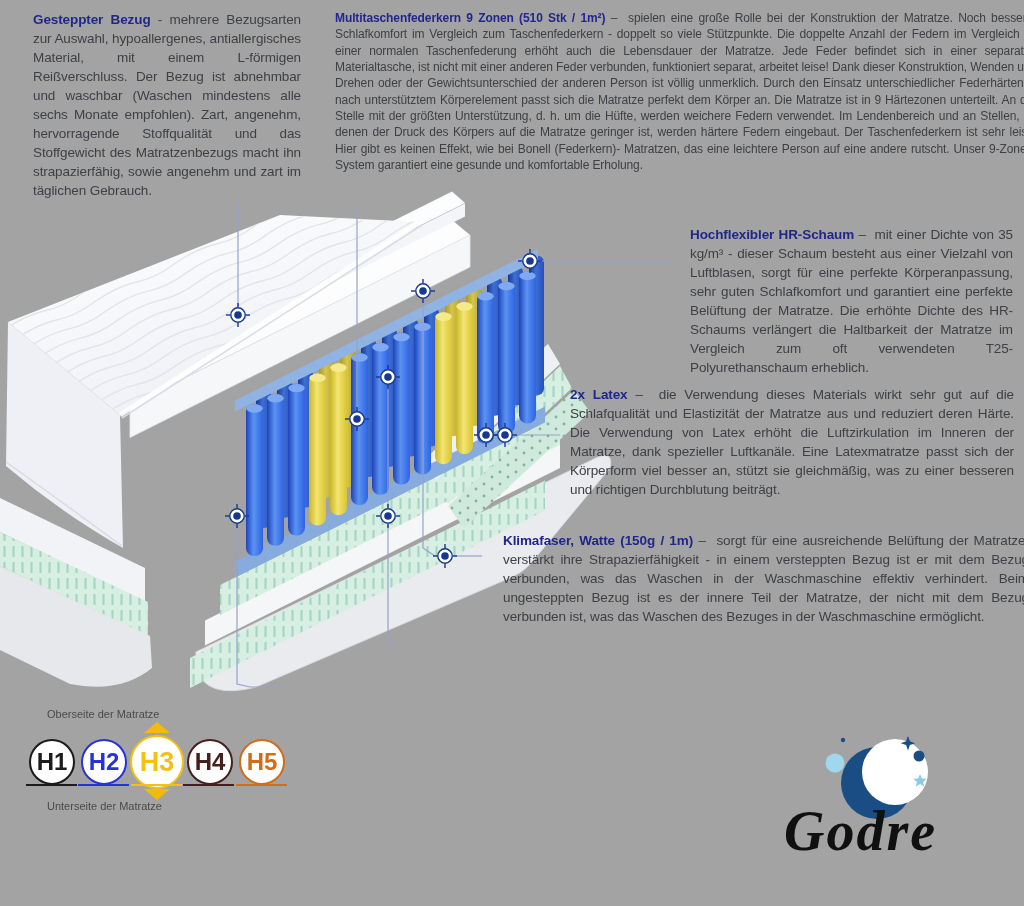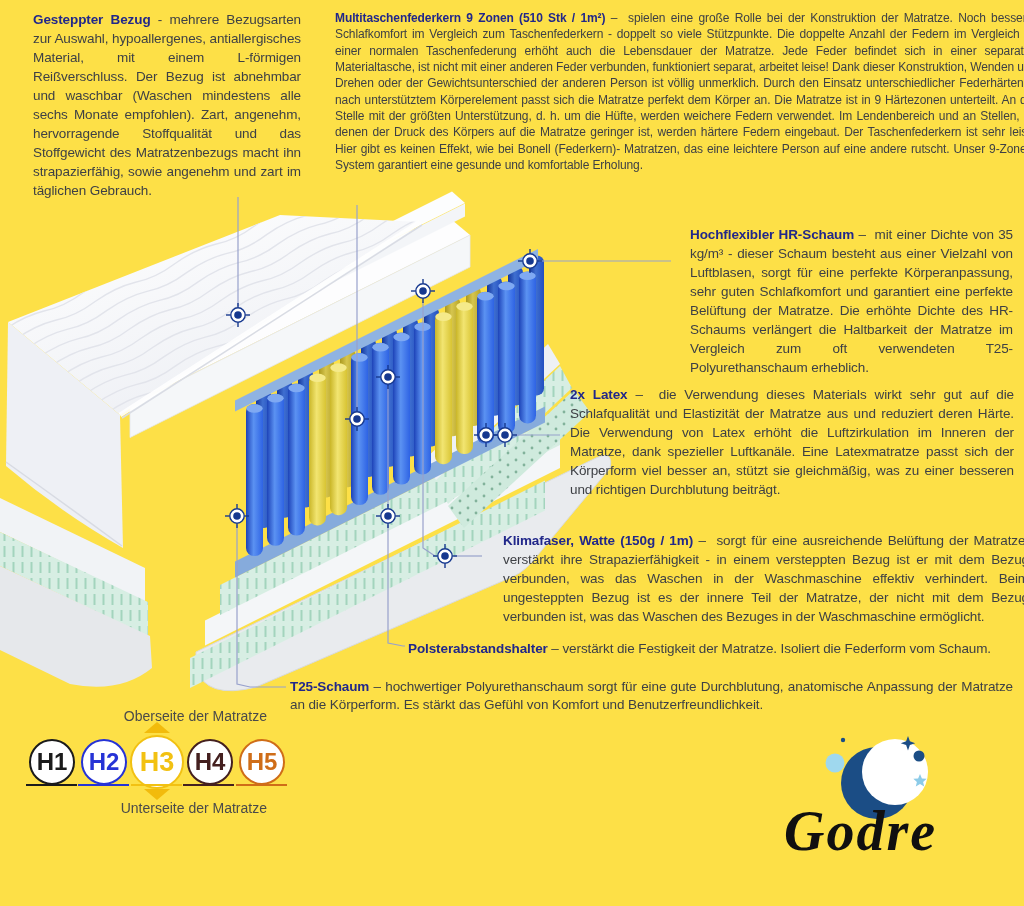--- a/index.html
+++ b/index.html
@@ -1,26 +1,26 @@
 <!DOCTYPE html>
 <html><head>
 <meta charset="utf-8">
 <style>
   html,body{margin:0;padding:0;background:#fff;}
-  #canvas{position:relative;width:1024px;height:906px;background:#fde047;overflow:hidden;
+  #canvas{position:relative;width:1024px;height:906px;background:#a3a3a3;overflow:hidden;
           font-family:"Liberation Sans",sans-serif;}
   .blk{position:absolute;text-align:justify;color:#3e4045;font-size:13.5px;line-height:1.41;
        letter-spacing:-0.1px;}
   .blk b{color:#21278a;}
   .blk .joiner{white-space:pre;}
   #blk-federkern{font-size:12px;line-height:1.36;margin-left:24px;}
   #blk-t25{line-height:1.32;}
   svg{position:absolute;left:0;top:0;}
-  #scale-toplabel,#scale-bottomlabel{position:absolute;width:220px;left:47px;text-align:right;
-       font-size:14px;color:#4a4a4a;}
+  #scale-toplabel,#scale-bottomlabel{position:absolute;width:220px;left:47px;text-align:left;
+       font-size:11px;color:#4a4a4a;}
   #scale-toplabel{top:708px;}
   #scale-bottomlabel{top:800px;}
   .tri{position:absolute;left:144px;width:0;height:0;border-left:13px solid transparent;
        border-right:13px solid transparent;}
   #tri-up{top:722px;border-bottom:11px solid #f2bb0c;}
   #tri-down{top:789px;border-top:11px solid #f2bb0c;}
   .hcircle{position:absolute;border-radius:50%;display:flex;align-items:center;justify-content:center;
        font-weight:bold;background:#fff;box-sizing:border-box;}
   .hseg{position:absolute;height:2.5px;top:783.5px;}
   #legend{position:absolute;left:24px;top:830px;font-size:10.5px;color:#4f4f4f;line-height:12.4px;}
@@ -214,27 +214,21 @@
   </div>
 
   <div class="blk" id="blk-latex" style="left:570px;top:385px;width:444px;">
     <b>2x Latex</b><span class="joiner"> –  </span><span>die Verwendung dieses Materials wirkt sehr gut auf die Schlafqualität und Elastizität der Matratze aus und reduziert deren Härte. Die Verwendung von Latex erhöht die Luftzirkulation im Inneren der Matratze, dank spezieller Luftkanäle. Eine Latexmatratze passt sich der Körperform viel besser an, stützt sie gleichmäßig, was zu einer besseren und richtigen Durchblutung beiträgt.</span>
   </div>
 
   <div class="blk" id="blk-klima" style="left:487px;top:531px;width:526px;margin-left:16px;">
     <b>Klimafaser, Watte (150g / 1m)</b><span class="joiner"> –  </span><span>sorgt für eine ausreichende Belüftung der Matratze, verstärkt ihre Strapazierfähigkeit - in einem versteppten Bezug ist er mit dem Bezug verbunden, was das Waschen in der Waschmaschine effektiv verhindert. Beim ungesteppten Bezug ist es der innere Teil der Matratze, der nicht mit dem Bezug verbunden ist, was das Waschen des Bezuges in der Waschmaschine ermöglicht.</span>
   </div>
 
-  <div class="blk" id="blk-polster" style="left:408px;top:639px;width:606px;">
-    <b>Polsterabstandshalter</b><span class="joiner"> – </span><span>verstärkt die Festigkeit der Matratze. Isoliert die Federform vom Schaum.</span>
-  </div>
-
-  <div class="blk" id="blk-t25" style="left:290px;top:678px;width:723px;">
-    <b>T25-Schaum</b><span class="joiner"> – </span><span>hochwertiger Polyurethanschaum sorgt für eine gute Durchblutung, anatomische Anpassung der Matratze an die Körperform. Es stärkt das Gefühl von Komfort und Benutzerfreundlichkeit.</span>
-  </div>
+
 
   <div id="scale-toplabel">Oberseite der Matratze</div>
   <div class="tri" id="tri-up"></div>
   <div id="hardness-scale">
       <div class="hcircle" style="left: 29px; top: 739px; width: 46px; height: 46px; border: 2.5px solid rgb(27, 27, 27); color: rgb(27, 27, 27); font-size: 24px;">H1</div>
       <div class="hseg" style="left: 26px; width: 51px; background: rgb(27, 27, 27);"></div>
       <div class="hcircle" style="left: 81px; top: 739px; width: 46px; height: 46px; border: 2.5px solid rgb(38, 51, 214); color: rgb(38, 51, 214); font-size: 24px;">H2</div>
       <div class="hseg" style="left: 78.4px; width: 51px; background: rgb(38, 51, 214);"></div>
       <div class="hcircle" style="left: 130px; top: 735px; width: 54px; height: 54px; border: 2.5px solid rgb(242, 193, 18); color: rgb(242, 193, 18); font-size: 27px;">H3</div>
       <div class="hseg" style="left: 130.8px; width: 51px; background: rgb(242, 193, 18);"></div>

